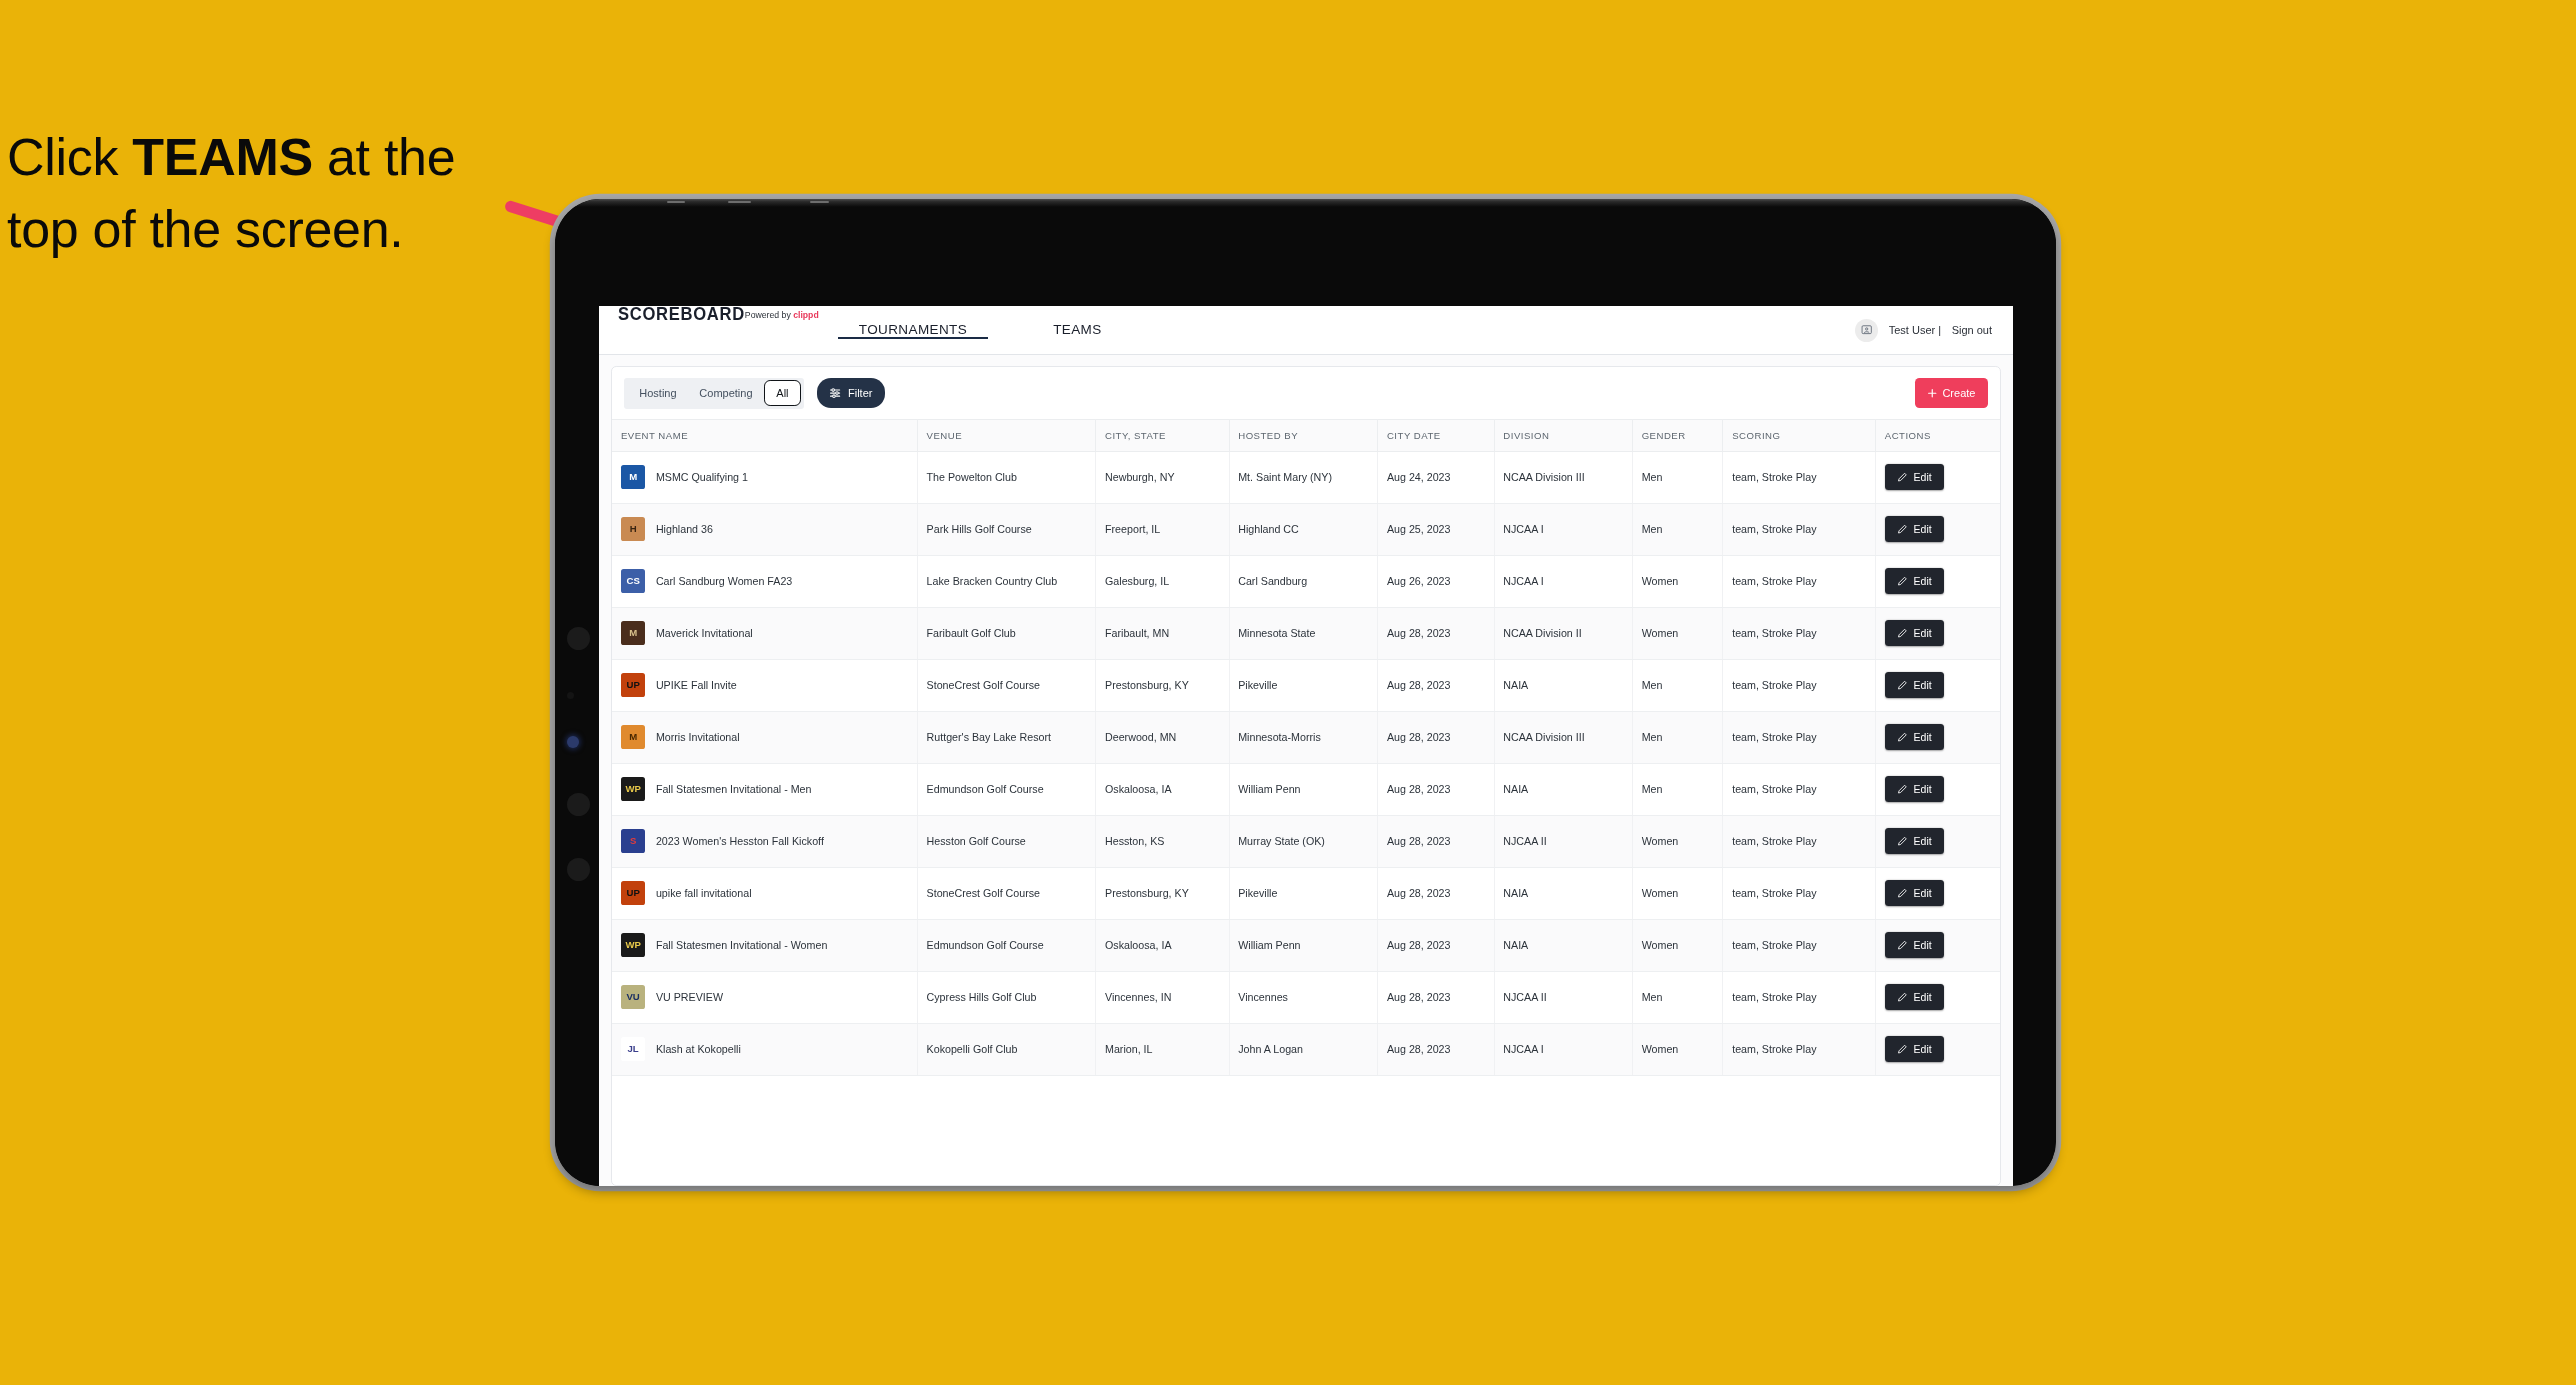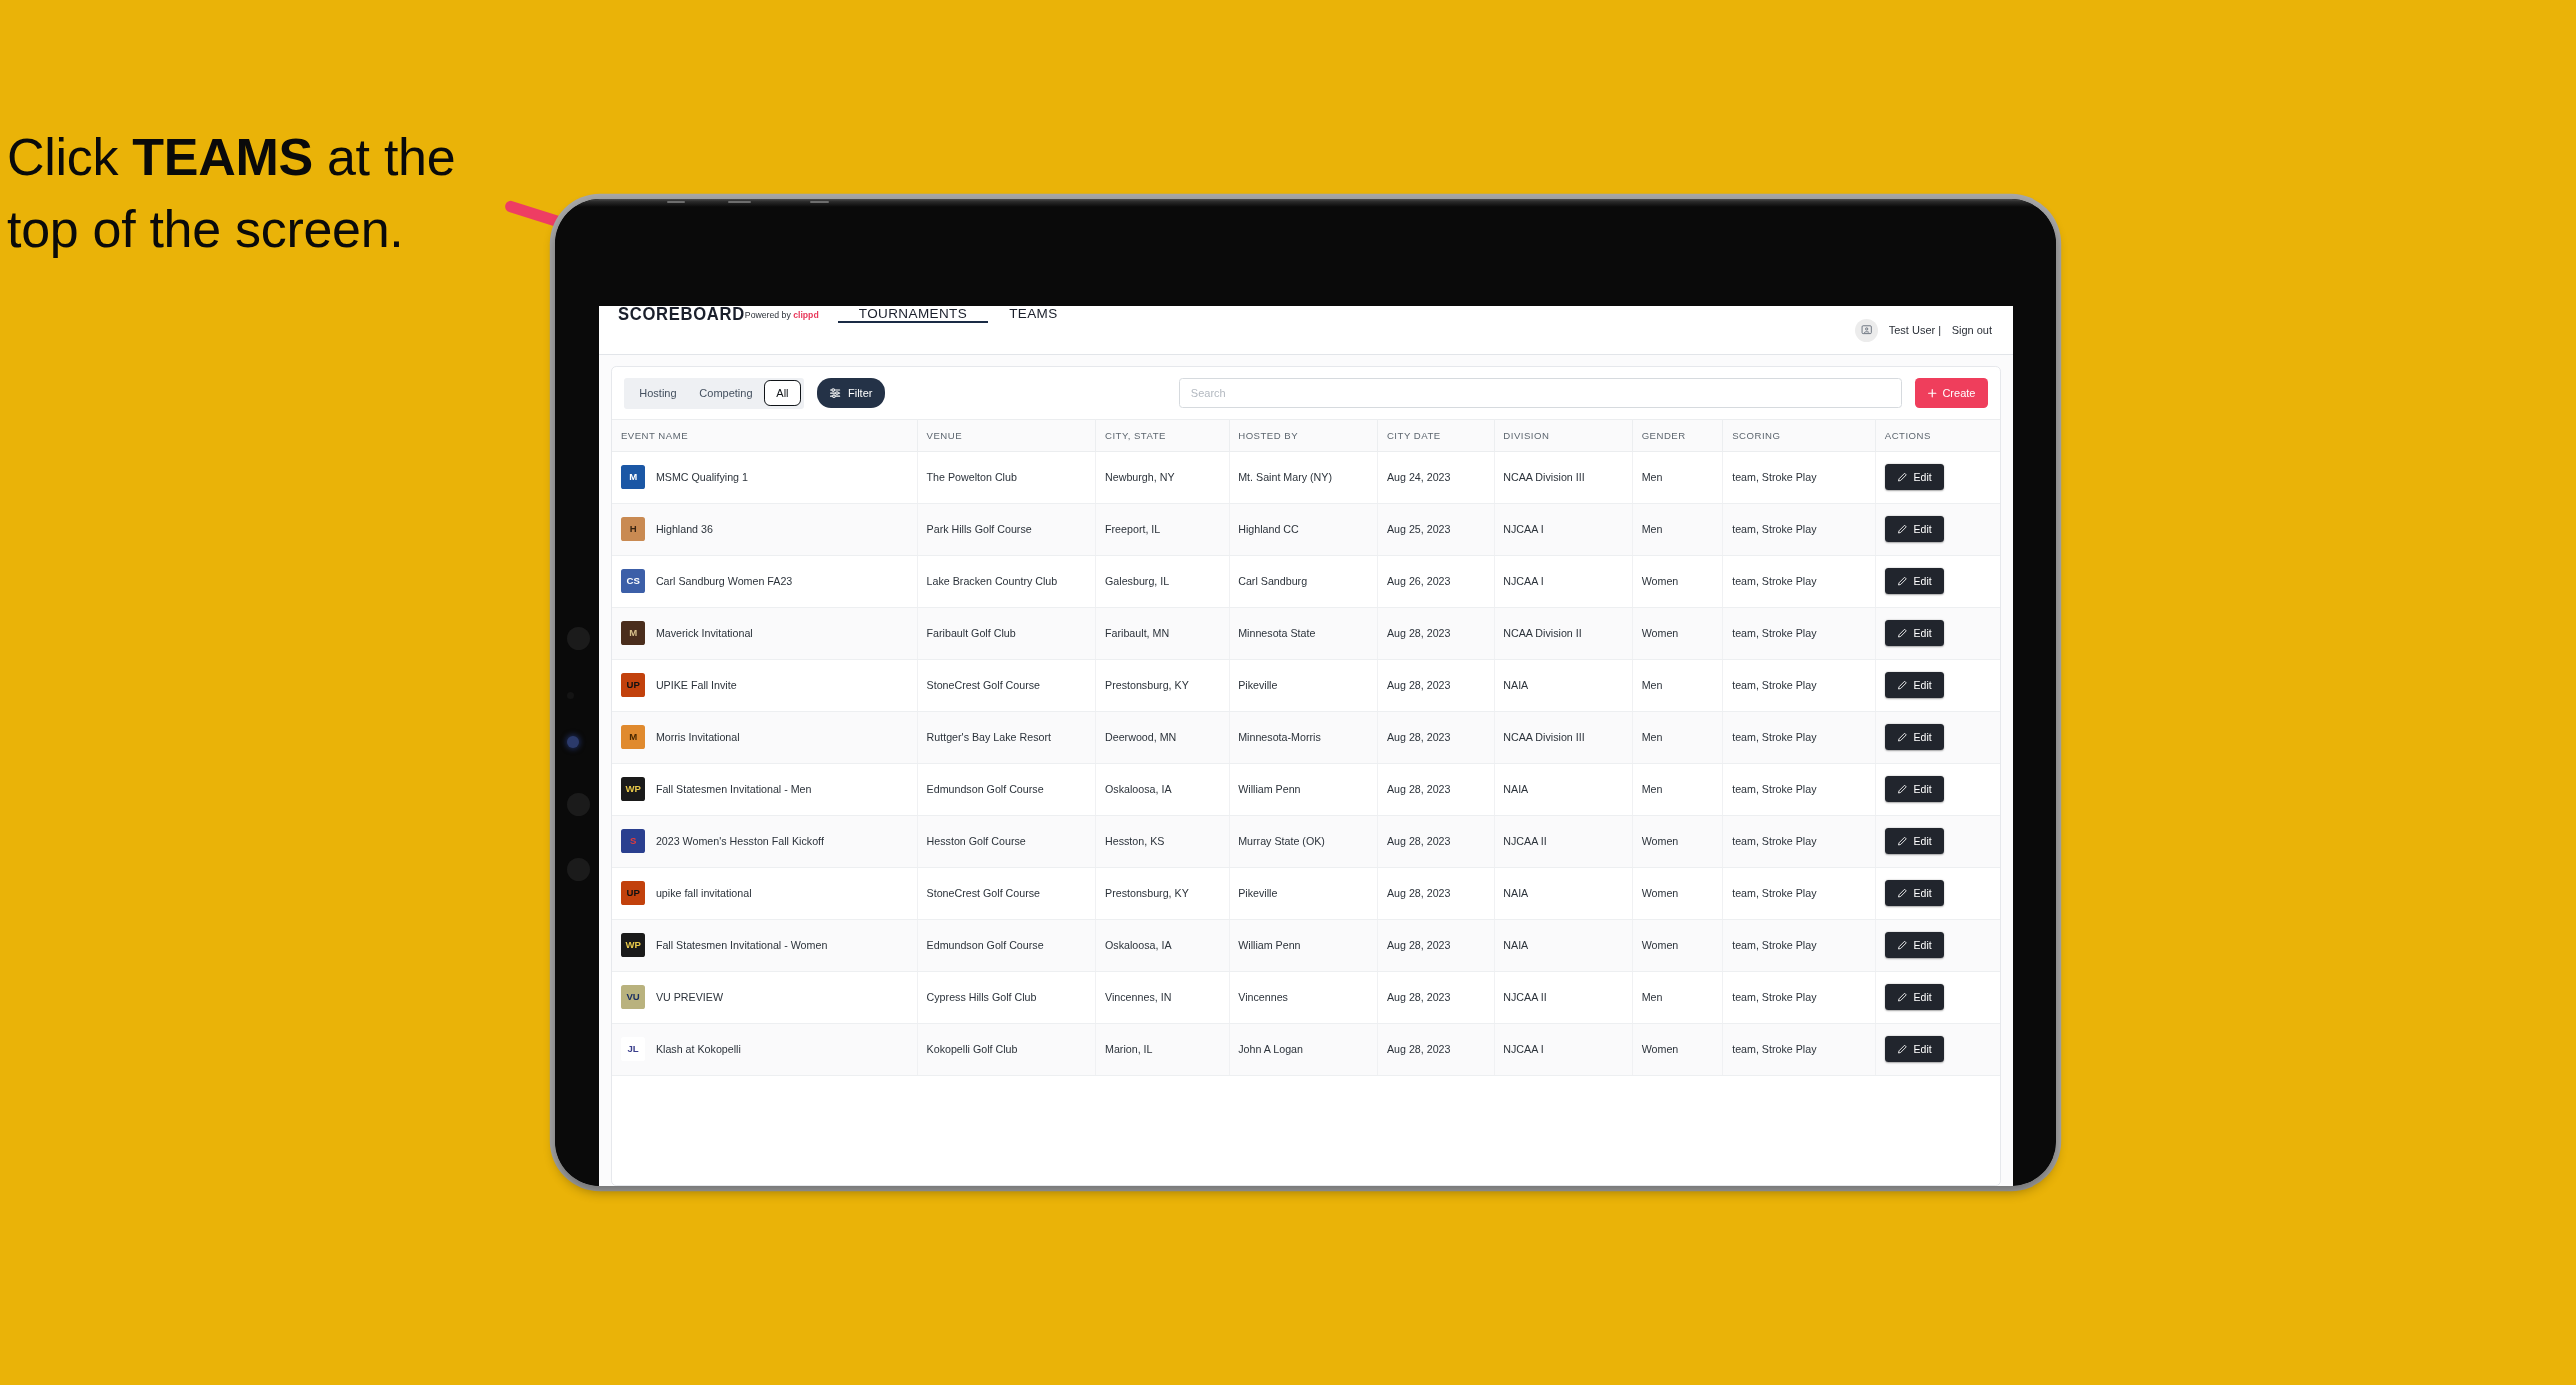--- a/index.html
+++ b/index.html
@@ -91,21 +91,21 @@
   .brand-main {
     font-size: 16.6px; font-weight: 700; letter-spacing: 0.7px;
     color: #1a1f2b;
     font-family: "Liberation Sans", sans-serif;
     transform: scaleY(1.12);
     transform-origin: left center;
   }
   .brand-sub { font-size: 8.7px; color:#2b3038; margin-top: 4.4px; }
   .brand-sub .clippd { color:#e8385a; font-weight:700; }
 
-  .navtabs { display:flex; align-items: flex-start; }
+  .navtabs { display:flex; align-items: center; gap: 44px; }
   .navtab {
     display:flex; align-items:center;
     padding: 0 21px;
     font-size: 13.5px;
     letter-spacing: 0.4px;
     color: #1a1f2b;
     border-bottom: 2.6px solid transparent;
     cursor: pointer;
     position: relative;
   }
@@ -336,21 +336,20 @@
               <svg class="icon-svg" width="12.2" height="12.2" viewBox="0 0 16 16">
                 <path d="M2 4h12M2 8h12M2 12h12" stroke="#ffffff" stroke-width="1.4" stroke-linecap="round"></path>
                 <circle cx="5.5" cy="4" r="1.7" fill="#243247" stroke="#ffffff" stroke-width="1.4"></circle>
                 <circle cx="10.5" cy="8" r="1.7" fill="#243247" stroke="#ffffff" stroke-width="1.4"></circle>
                 <circle cx="6.5" cy="12" r="1.7" fill="#243247" stroke="#ffffff" stroke-width="1.4"></circle>
               </svg>
               <span>Filter</span>
             </div>
 
             <div class="search-wrap">
-              <input class="search-input" type="text" placeholder="Search" style="">
               <div class="create-btn">
                 <svg class="icon-svg" width="10.5" height="10.5" viewBox="0 0 16 16">
                   <path d="M8 2.5v11M2.5 8h11" stroke="#ffffff" stroke-width="1.8" stroke-linecap="round"></path>
                 </svg>
                 <span>Create</span>
               </div>
             </div>
           </div>
 
           <div class="table-scroll">

